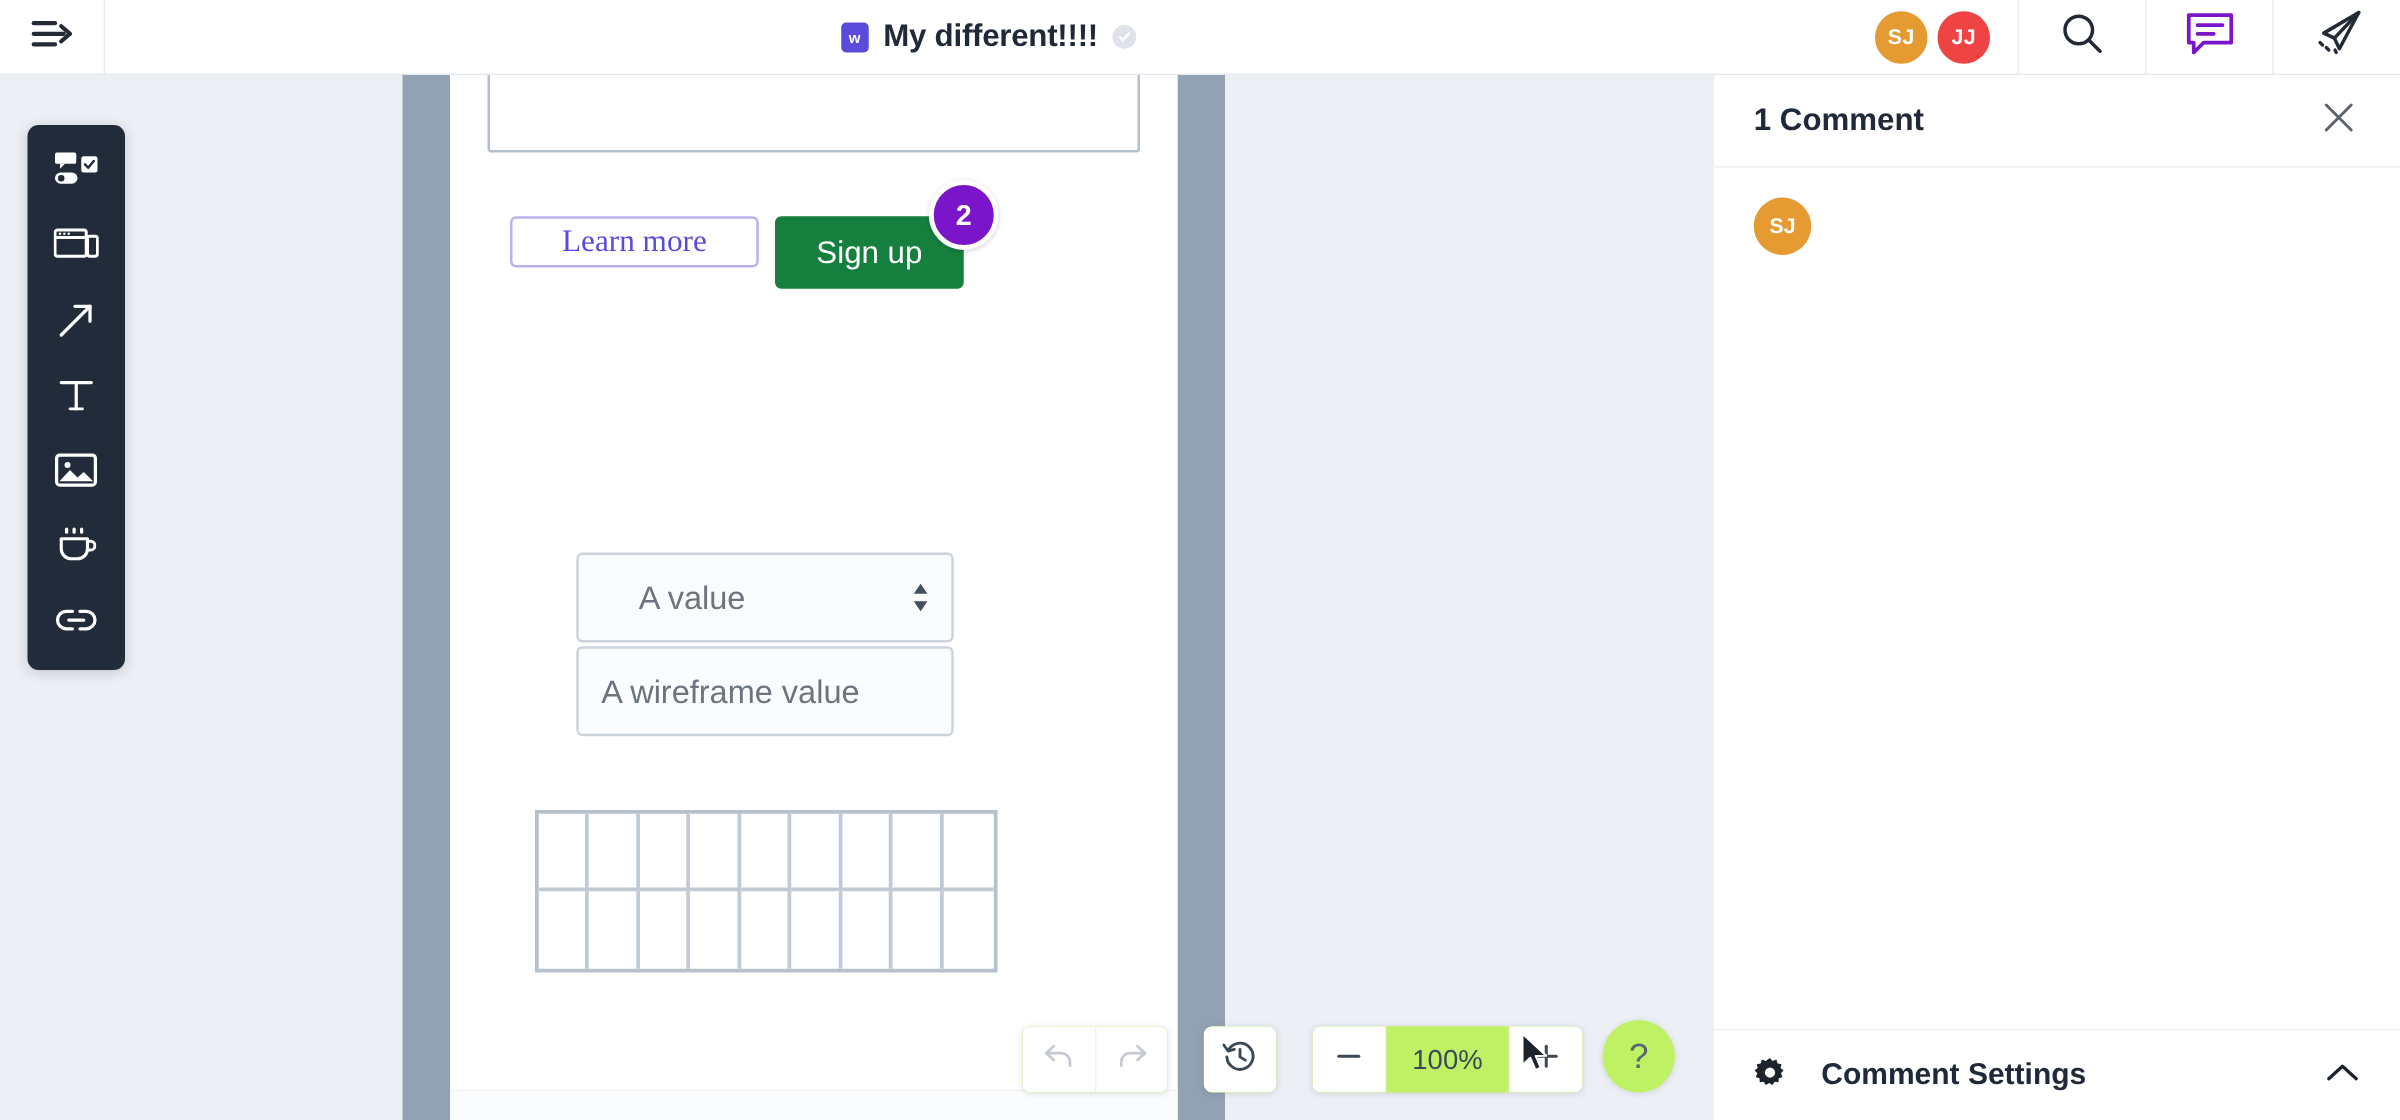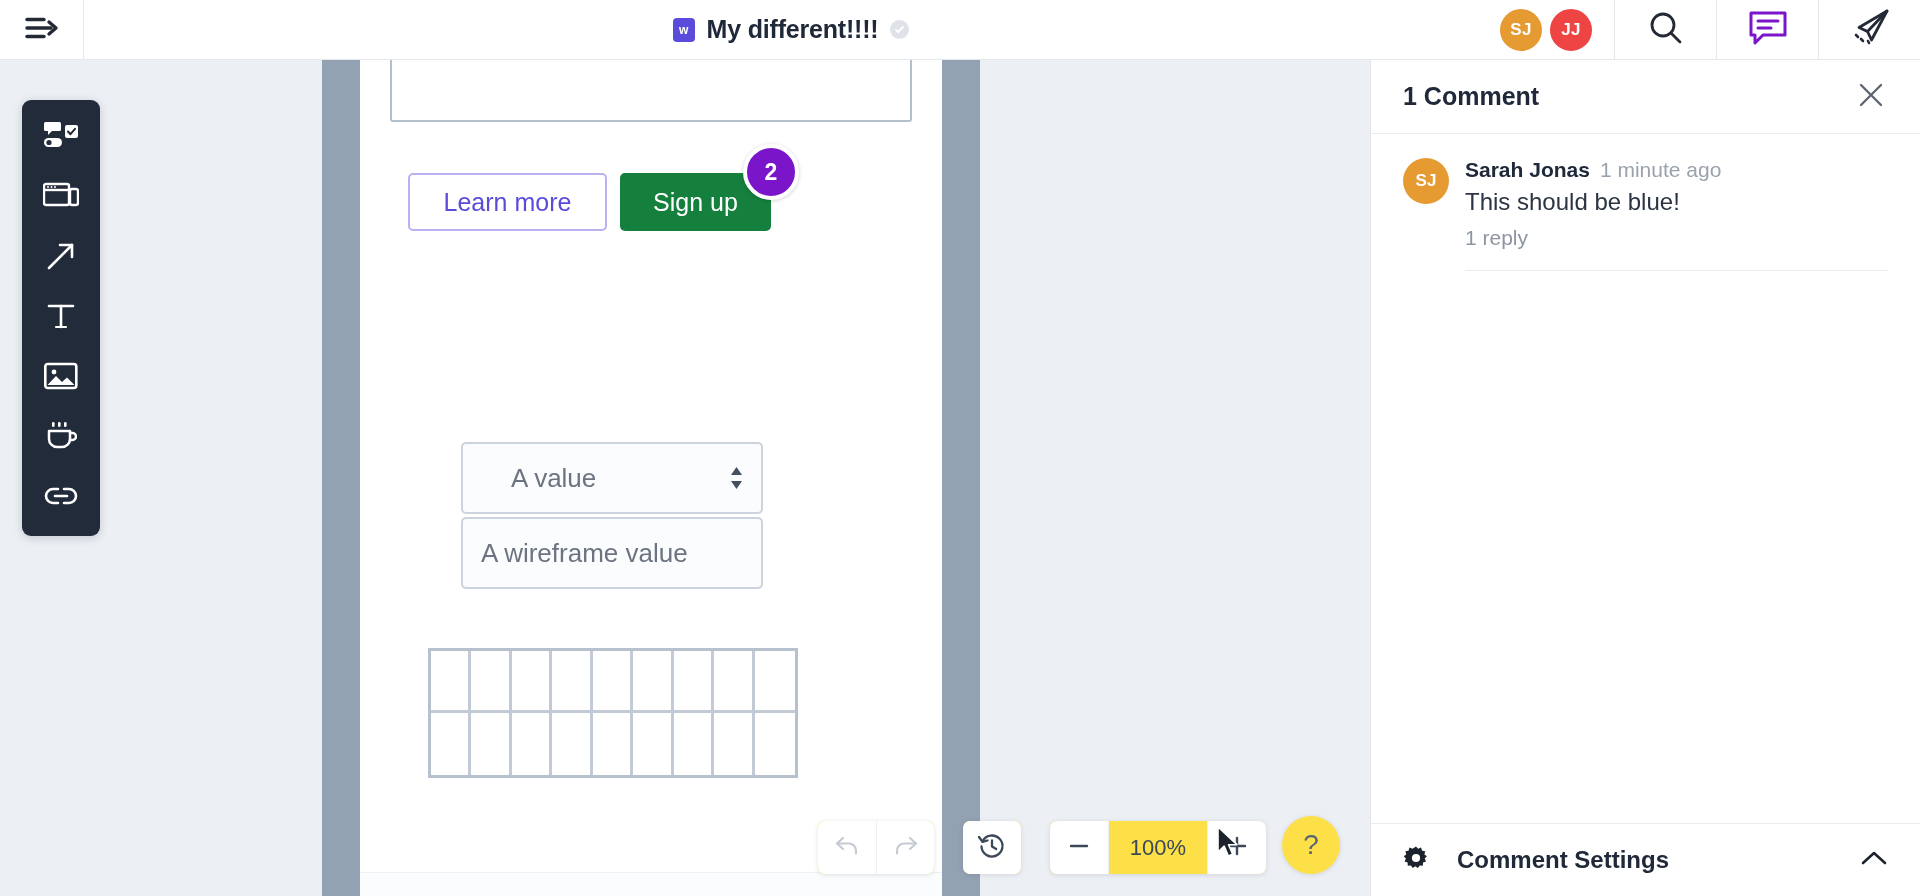--- a/index.html
+++ b/index.html
@@ -99,24 +99,24 @@
     position: absolute; left: 30px; top: -12px;
     width: 522px; height: 74px;
     border: 2px solid #b4bfcd; border-radius: 3px;
     background: #fff;
   }
   .cta-row {
     position: absolute; left: 48px; top: 113px;
     display: flex; align-items: flex-start; gap: 13px;
   }
   .btn-secondary {
-    width: 199px; height: 58px;
+    width: 199px; height: 41px;
     border: 2px solid #b9b2ef; border-radius: 5px;
     background: #ffffff; color: #5b4bdb;
-    font-size: 25px; font-family: Liberation Sans, sans-serif;
+    font-size: 25px; font-family: Liberation Serif, serif;
     display: flex; align-items: center; justify-content: center;
     cursor: pointer;
   }
   .btn-primary-wrap { position: relative; }
   .btn-primary {
     width: 151px; height: 58px; border-radius: 5px;
     background: #15803d; color: #ffffff;
     font-size: 25px; font-family: "Liberation Sans", sans-serif;
     display: flex; align-items: center; justify-content: center;
     border: none; cursor: pointer;
@@ -164,21 +164,21 @@
 
   
   .bottombar {
     position: absolute; left: 0; bottom: 0; width: 1370px; height: 90px;
     display: flex; align-items: center;
     pointer-events: none; z-index: 30;
   }
   .bb-group {
     position: absolute;
     display: flex; align-items: center;
-    background: #fde047; border-radius: 7px;
+    background: #bef264; border-radius: 7px;
     box-shadow: 0 1px 5px rgba(30,40,60,.13);
     pointer-events: auto;
     overflow: hidden;
   }
   .bb-undo-group { left: 818px; bottom: 22px; }
   .bb-history-group { left: 963px; bottom: 22px; }
   .bb-zoom-group { left: 1050px; bottom: 22px; }
   .bb-help-group { left: 1282px; bottom: 22px; border-radius: 50%; }
   .bb-btn {
     width: 58px; height: 53px;
@@ -520,28 +520,20 @@
             <line x1="4" y1="4" x2="24" y2="24" stroke="#5d6470" stroke-width="2.3" stroke-linecap="round"></line>
             <line x1="24" y1="4" x2="4" y2="24" stroke="#5d6470" stroke-width="2.3" stroke-linecap="round"></line>
           </svg>
         </span>
       </div>
     </div>
 
     <div class="cp-body">
       <div class="cp-thread">
         <div class="cp-avatar">SJ</div>
-        <div class="cp-content">
-          <div class="cp-meta">
-            <span class="cp-author">Sarah Jonas</span>
-            <span class="cp-time">1 minute ago</span>
-          </div>
-          <div class="cp-text">This should be blue!</div>
-          <div class="cp-replies">1 reply</div>
-        </div>
       </div>
     </div>
 
     <div class="cp-footer">
       <div class="cp-footer-left">
         <span>
           <svg width="26" height="26" viewBox="0 0 26 26" fill="none">
             <path d="M13 1.4 l2.1 2.3 3-1.1 1 3.1 3.1 .6 -.8 3.1 2.5 1.9 -2.2 2.3 1.3 2.9 -3 1.1 -.2 3.2 -3.1 -.4 -1.8 2.6 -2.6 -1.7 -2.6 1.7 -1.8 -2.6 -3.1 .4 -.2 -3.2 -3 -1.1 1.3 -2.9 -2.2 -2.3 2.5 -1.9 -.8 -3.1 3.1 -.6 1 -3.1 3 1.1 z" fill="#1d232c"></path>
             <circle cx="13" cy="13" r="4.1" fill="#ffffff"></circle>
           </svg>

